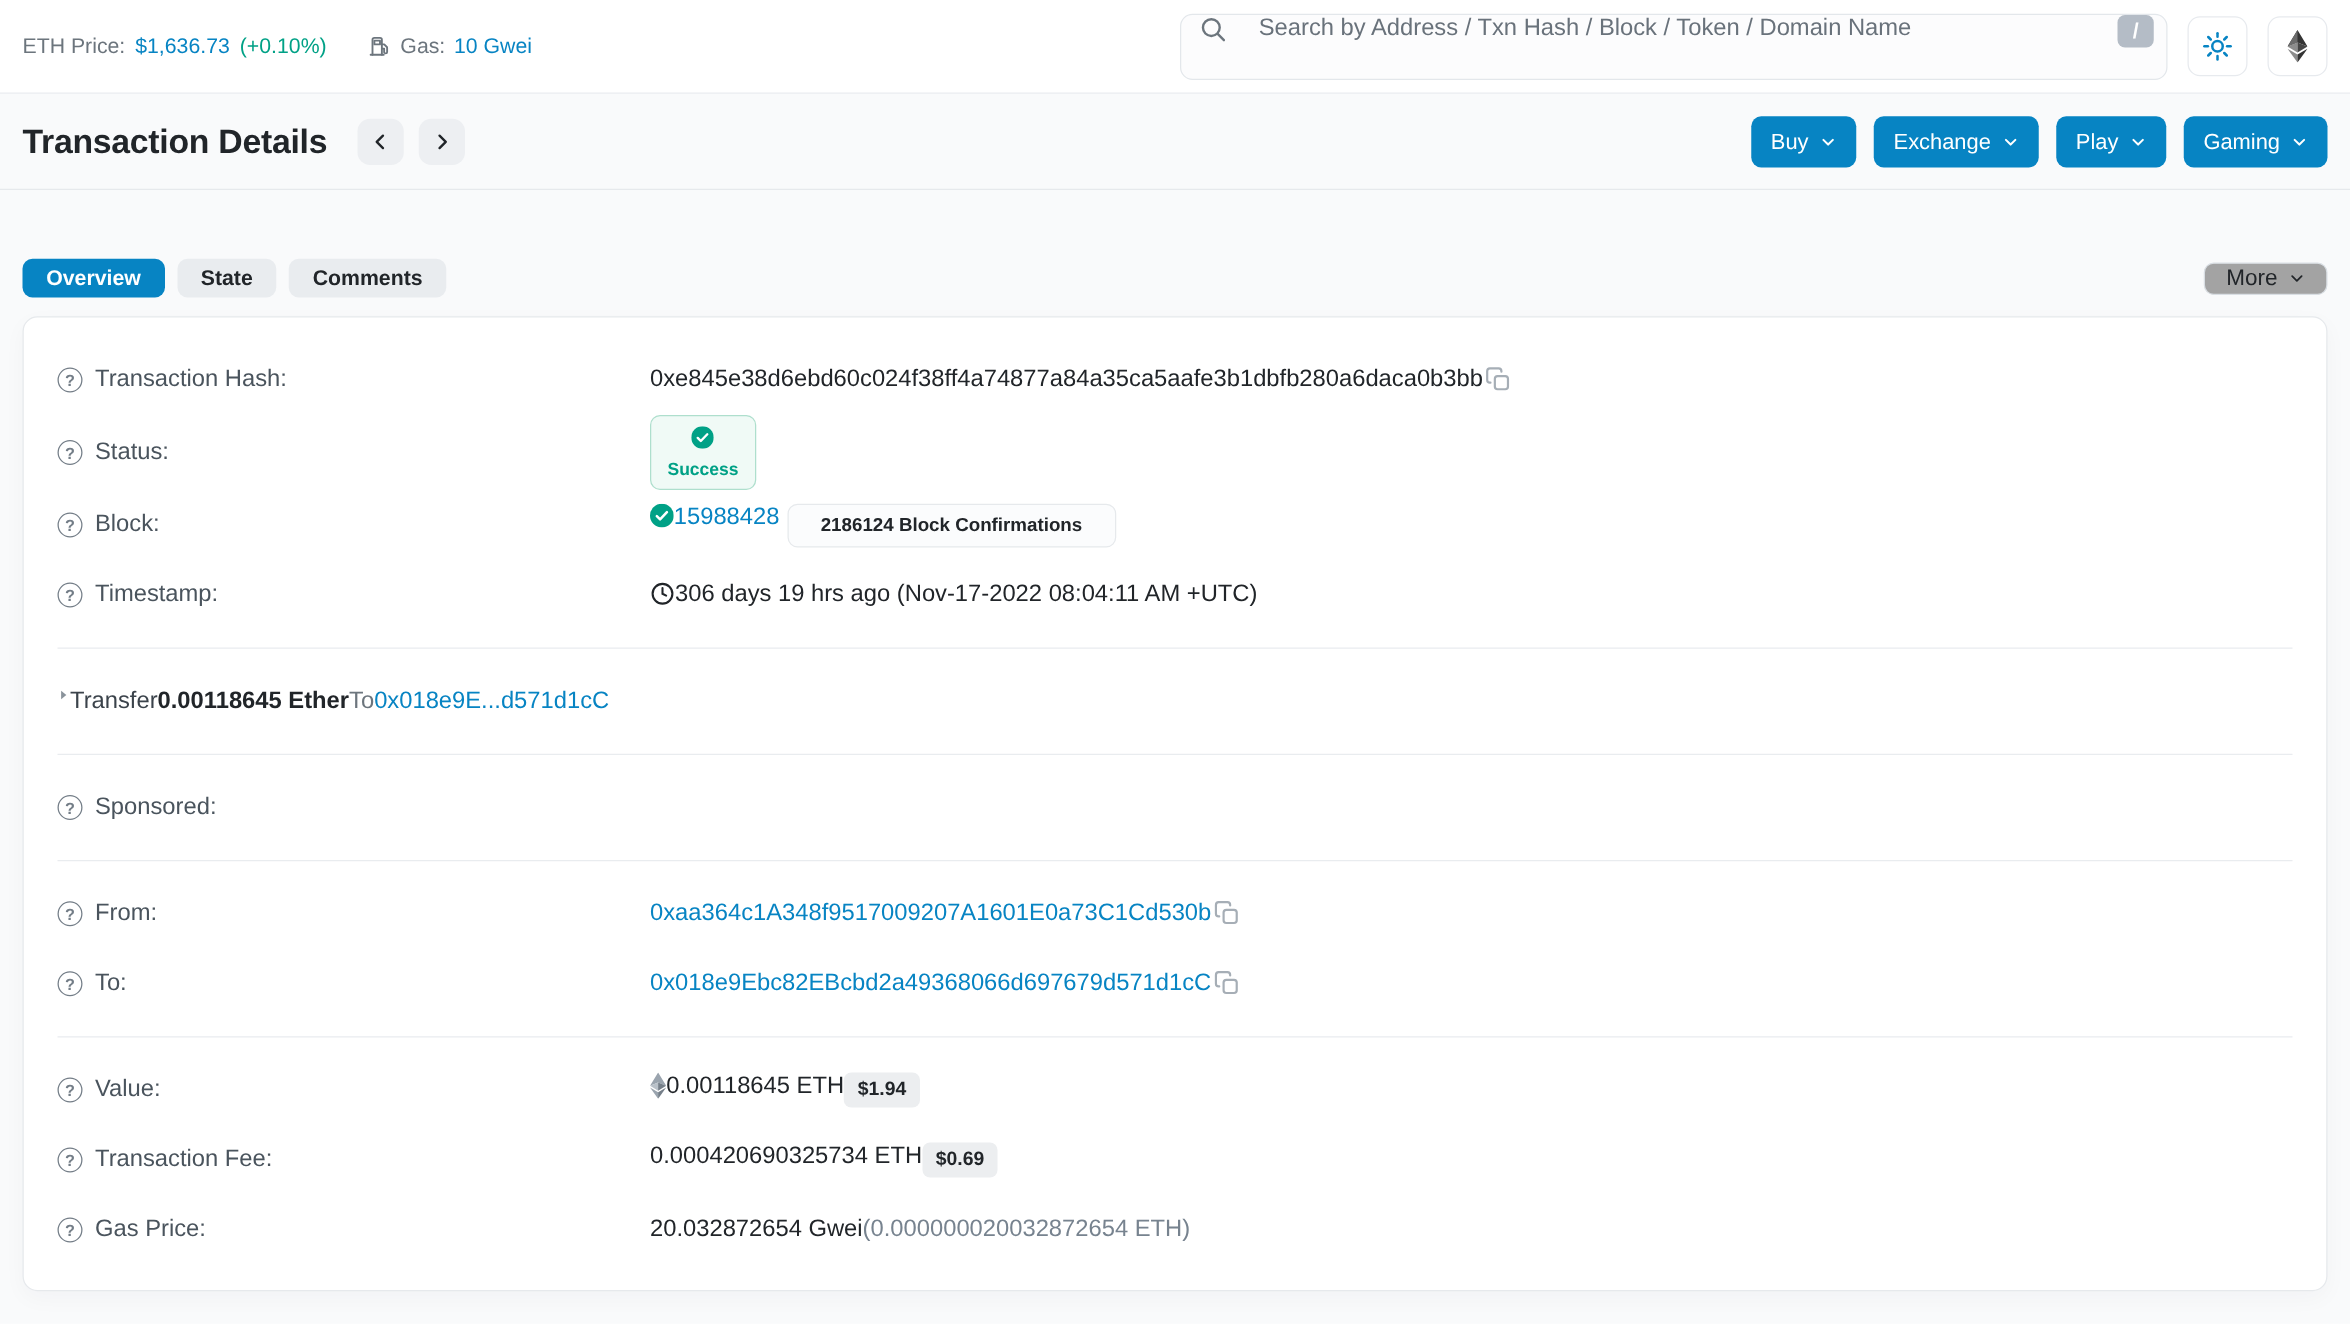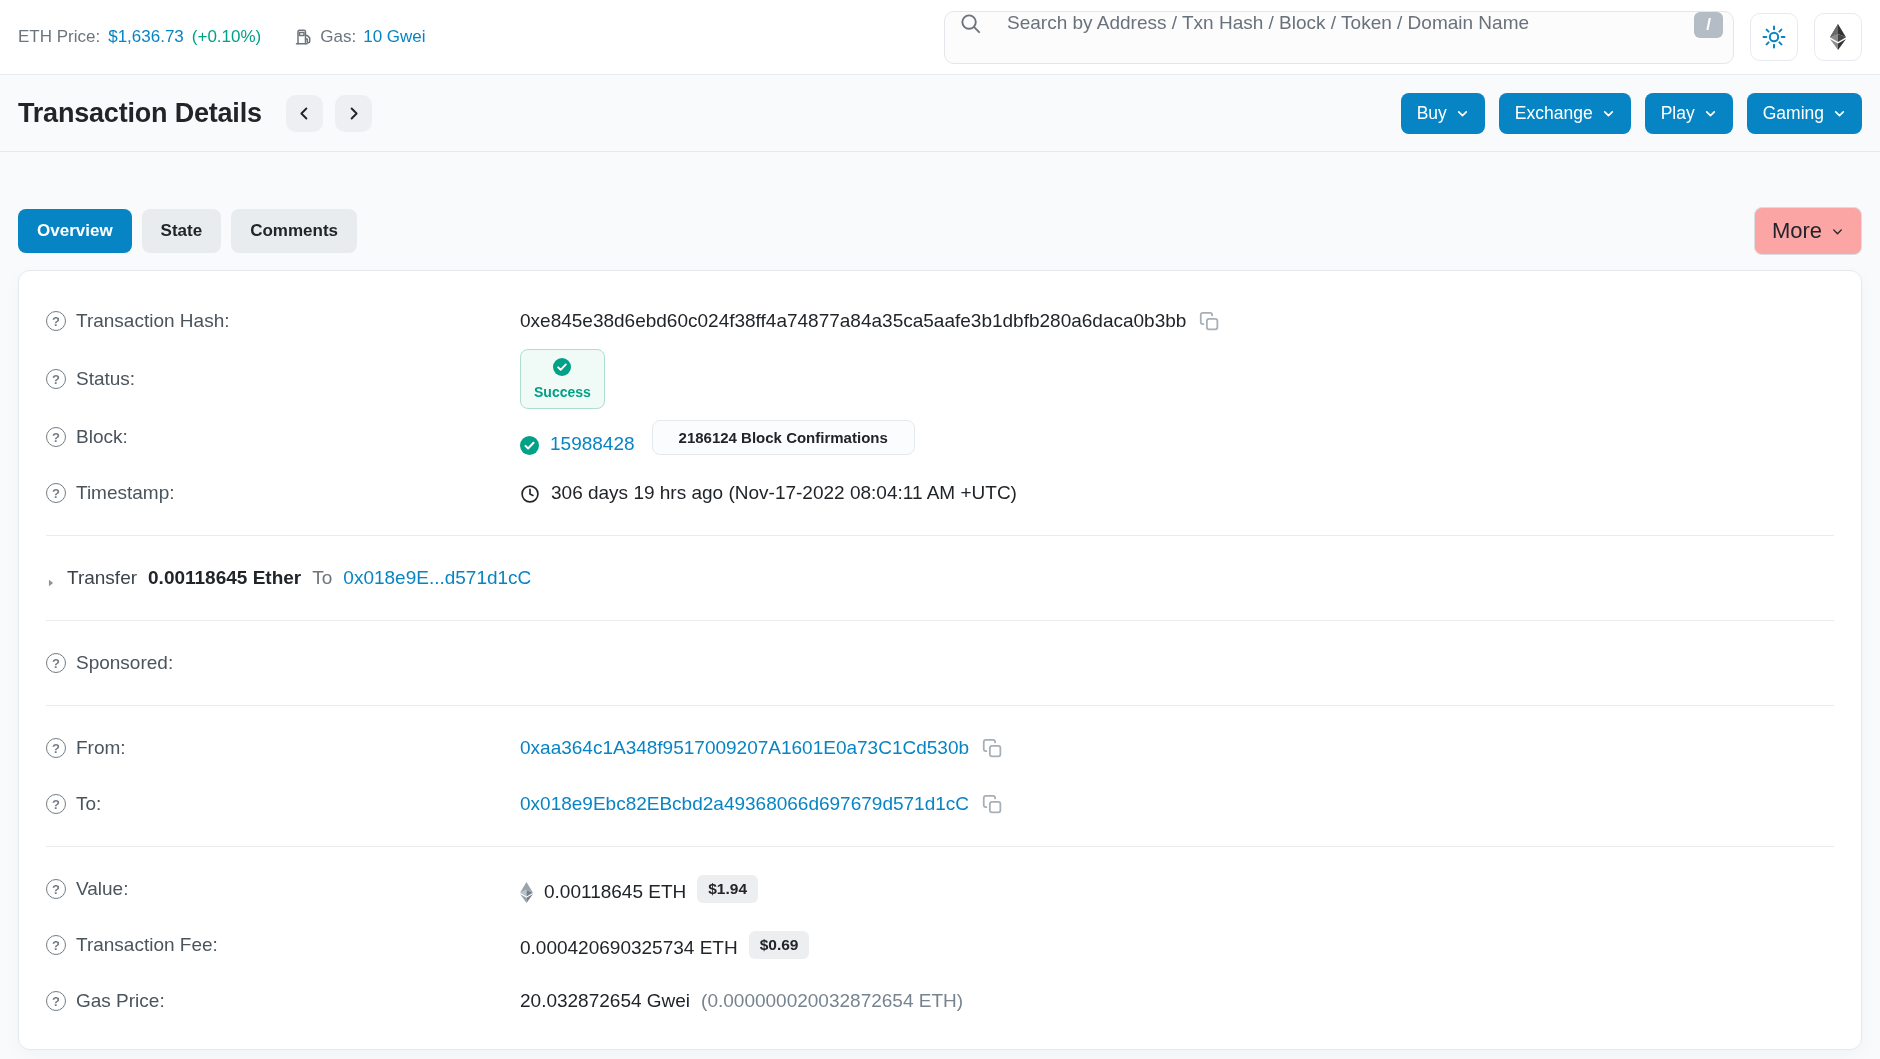--- a/index.html
+++ b/index.html
@@ -36,36 +36,36 @@
               display:flex; align-items:center; justify-content:center; cursor:pointer; margin-left:12px; }
   .nav-chev:first-of-type { margin-left:24px; }
   .title-right { display:flex; align-items:center; gap:14px; }
   .blue-btn { background:#0784c3; color:#fff; border:none; border-radius:8px; font-size:17.5px;
               font-family:"Liberation Sans", sans-serif;
               padding:10px 16px; display:flex; align-items:center; gap:9px; cursor:pointer; }
 
   
   .tabs-row { margin:55px 18px 0; display:flex; align-items:center; justify-content:space-between; }
   .tabs { display:flex; gap:10px; }
-  .tab { height:44px; padding:0 19px; border:none; border-radius:8px; font-size:17px; font-weight:700;
+  .tab { height:31px; padding:0 19px; border:none; border-radius:8px; font-size:17px; font-weight:700;
          font-family:"Liberation Sans", sans-serif; display:flex; align-items:center; cursor:pointer;
          background:#e9ecef; color:#212529; }
   .tab.active { background:#0784c3; color:#fff; }
-  .more-btn { height:48px; padding:0 17px; background:#fca5a5; border:1px solid #d9dee3; border-radius:8px;
-              font-size:22px; color:#212529; display:flex; align-items:center; gap:9px; cursor:pointer;
+  .more-btn { height:26px; padding:0 17px; background:#a3a3a3; border:1px solid #d9dee3; border-radius:8px;
+              font-size:18px; color:#212529; display:flex; align-items:center; gap:9px; cursor:pointer;
               font-family:"Liberation Sans", sans-serif; }
 
   
   .card { margin:15px 18px 0; background:#fff; border:1px solid #e6e9ec; border-radius:12px;
           padding:22px 27px 20px; box-shadow:0 6px 18px rgba(30,41,59,.03); }
   .drow { display:flex; align-items:center; min-height:56px; }
   .drow-label { width:474px; flex:none; display:flex; align-items:center; gap:10px;
                 font-size:19px; color:#4a545d; }
   .drow-label.indent { padding-left:8px; }
-  .drow-value { display:flex; align-items:flex-end; gap:11px; font-size:19px; color:#212529; flex-wrap:wrap; }
+  .drow-value { display:flex; align-items:flex-start; font-size:19px; color:#212529; flex-wrap:wrap; }
   .hr { border:none; border-top:1px solid #e9ecef; margin:14px 0; }
   .qicon { width:20px; height:20px; flex:none; border:1.4px solid #737d87; border-radius:50%;
            color:#737d87; font-size:13px; font-weight:600; display:flex; align-items:center;
            justify-content:center; cursor:pointer; }
   .copy-btn { background:none; border:none; color:#a6aeb6; cursor:pointer; display:flex;
               align-items:center; margin-left:2px; }
 
   .status-badge { display:inline-flex; align-items:center; gap:8px; background:#f0faf6;
                   border:1px solid #aedfcd; border-radius:8px; padding:8px 13px;
                   color:#00a186; font-size:14px; font-weight:600;flex-direction:column; }

